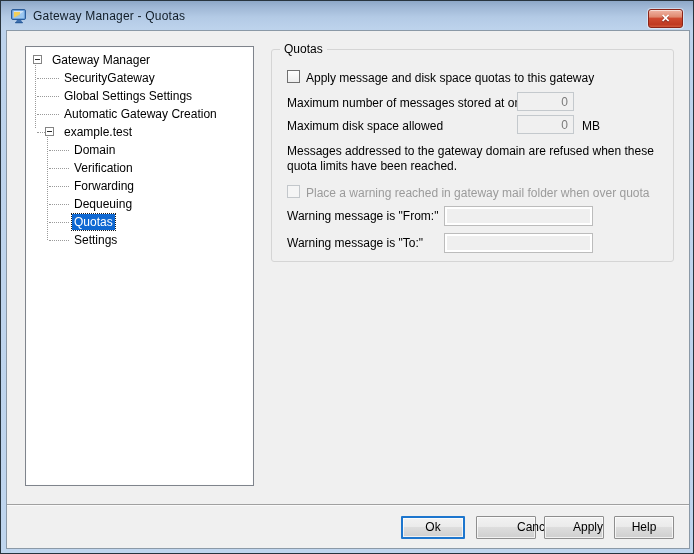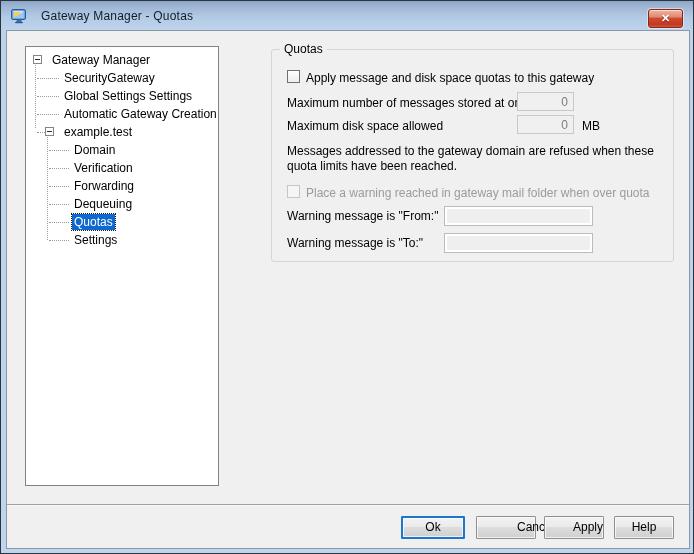--- a/index.html
+++ b/index.html
@@ -7,36 +7,36 @@
   .window {
     position:relative; width:694px; height:554px;
     font-family:"Liberation Sans", sans-serif; font-size:12px; color:#000;
     border:1px solid #28343e;
     background:linear-gradient(#8da7c7 0px, #9fb7d5 6px, #b3cae5 16px, #bdd3ec 28px, #bfd5ee 100%);
     overflow:hidden;
   }
   
   .titlebar { position:absolute; left:0; top:0; right:0; height:29px; }
   .app-icon { position:absolute; left:10px; top:7px; width:16px; height:16px; }
-  .title-text { position:absolute; left:32px; top:8px; color:#101c27; letter-spacing:.2px;margin-left:8px; }
+  .title-text { position:absolute; left:32px; top:8px; color:#101c27; letter-spacing:.2px; }
   .close-btn {
     position:absolute; left:647px; top:8px; width:35px; height:19px;
     border:1px solid #8c2418; border-radius:3px;
     background:linear-gradient(#f0b4a4 0%, #e08a71 40%, #cf4a31 50%, #c03a22 85%, #d15a3c 100%);
     box-shadow:0 0 0 1px rgba(255,255,255,.45), inset 0 1px 0 rgba(255,255,255,.55);
     text-align:center; cursor:pointer;
   }
   .close-x { color:#fff; font-size:11px; font-weight:bold; line-height:17px;
     text-shadow:0 1px 1px rgba(60,0,0,.6); display:block; }
   
   .client { position:absolute; left:5px; top:29px; width:684px; height:519px;
     background:#f0f0f0; border:1px solid #8b99a7; }
   
   .treebox {
-    position:absolute; left:24px; top:45px; width:194px; height:440px;
+    position:absolute; left:24px; top:45px; width:229px; height:440px;
     background:#fff; border:1px solid #7f848c;
     box-shadow:inset 0 0 0 1px #fdfdfd;
     padding:4px 0 0 2px; overflow:hidden;
   }
   .tree-row { position:relative; height:18px; line-height:18px; white-space:nowrap; cursor:default; }
   .tree-row.lvl0 { padding-left:22px; }
   .tree-row.lvl1 { padding-left:34px; }
   .tree-row.lvl2 { padding-left:44px; }
   .tree-row.lvl1::before { content:''; position:absolute; left:9px; width:22px; top:9px; border-top:1px dotted #9a9a9a; }
   .tree-row.lvl1.has-exp::before { width:8px; }

